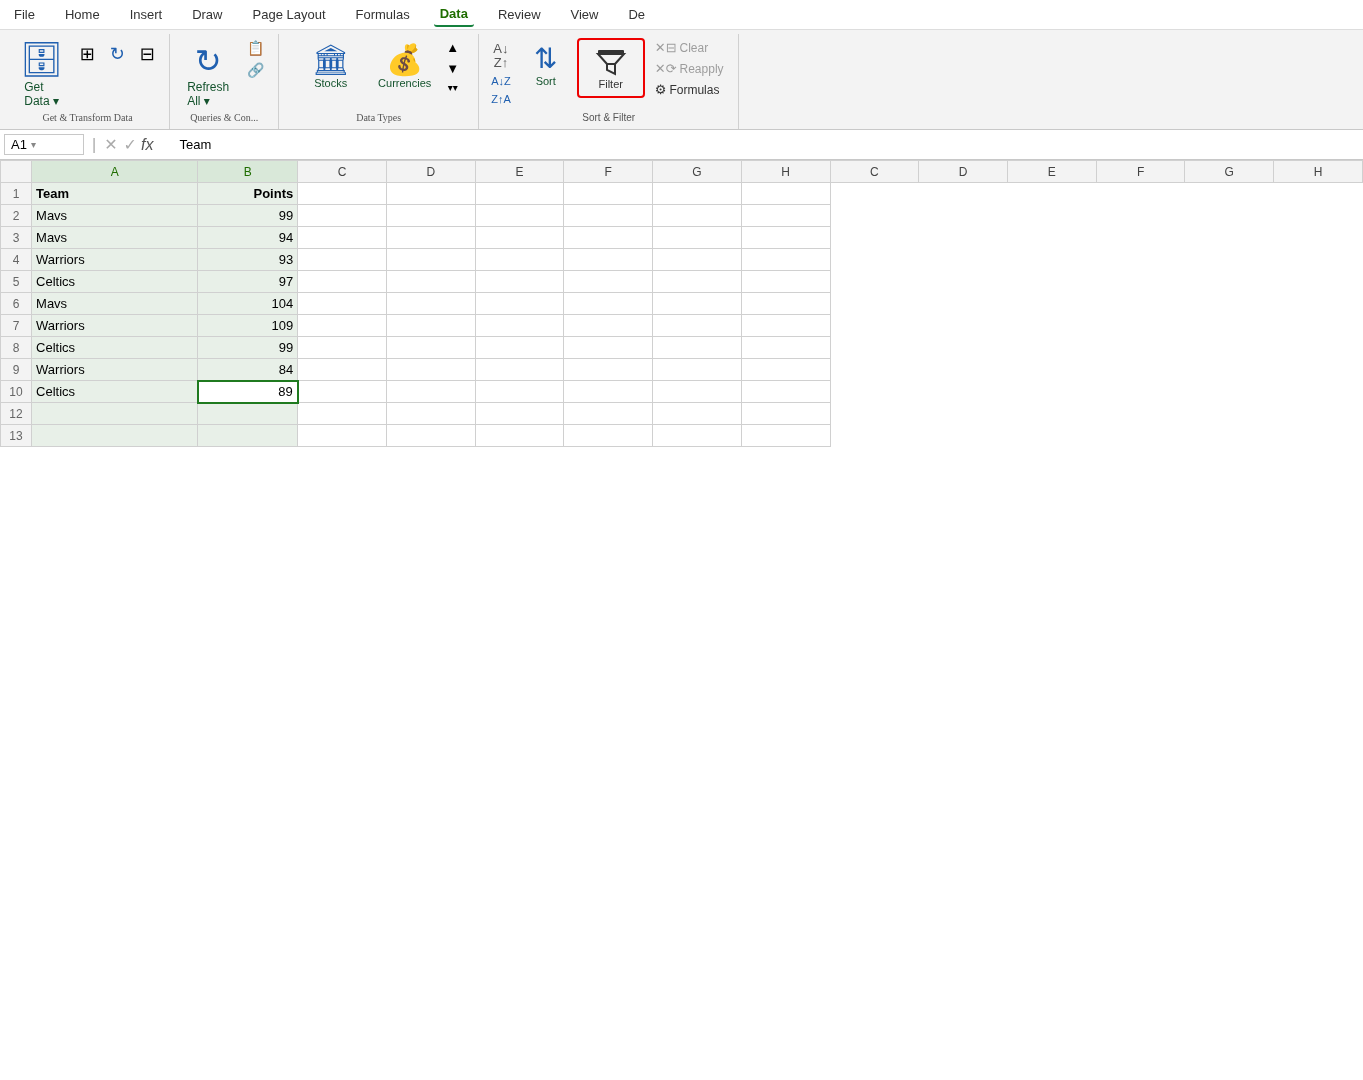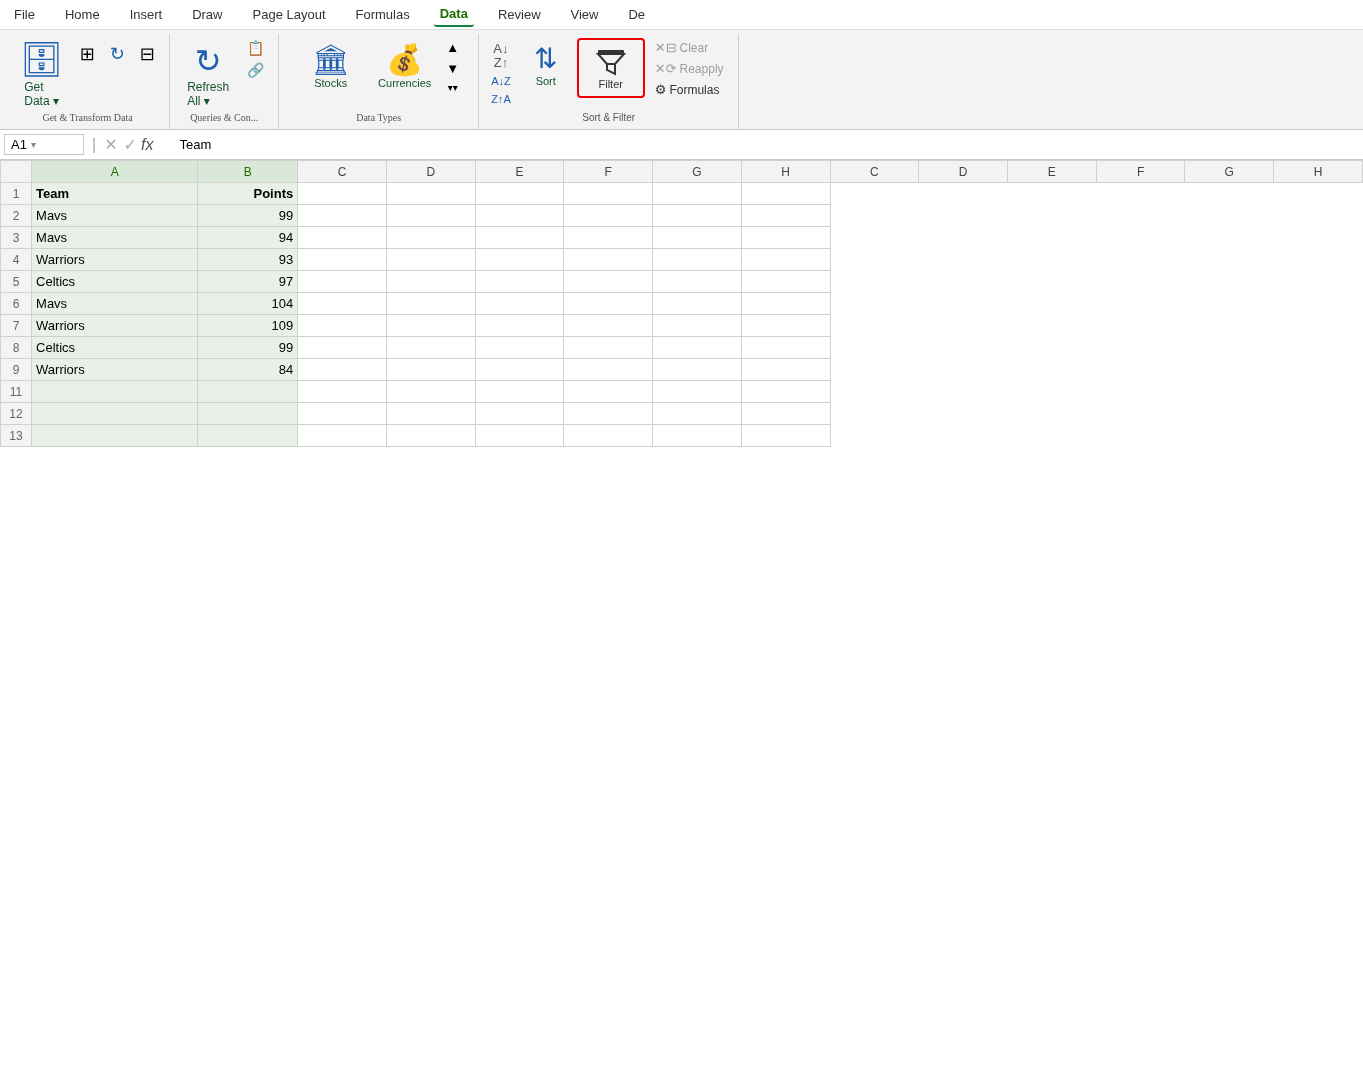--- a/index.html
+++ b/index.html
@@ -453,23 +453,23 @@
           <td class="data-cell in-range">Warriors</td>
           <td class="data-cell in-range num">84</td>
           <td class="data-cell"></td>
           <td class="data-cell"></td>
           <td class="data-cell"></td>
           <td class="data-cell"></td>
           <td class="data-cell"></td>
           <td class="data-cell"></td>
         </tr>
         <tr>
-          <td class="row-num">11</td>
-          <td class="data-cell in-range"></td>
-          <td class="data-cell in-range"></td>
+          <td class="row-num">10</td>
+          <td class="data-cell in-range">Celtics</td>
+          <td class="data-cell in-range num selected-cell">89</td>
           <td class="data-cell"></td>
           <td class="data-cell"></td>
           <td class="data-cell"></td>
           <td class="data-cell"></td>
           <td class="data-cell"></td>
           <td class="data-cell"></td>
         </tr>
         <tr>
           <td class="row-num">12</td>
           <td class="data-cell in-range"></td>

